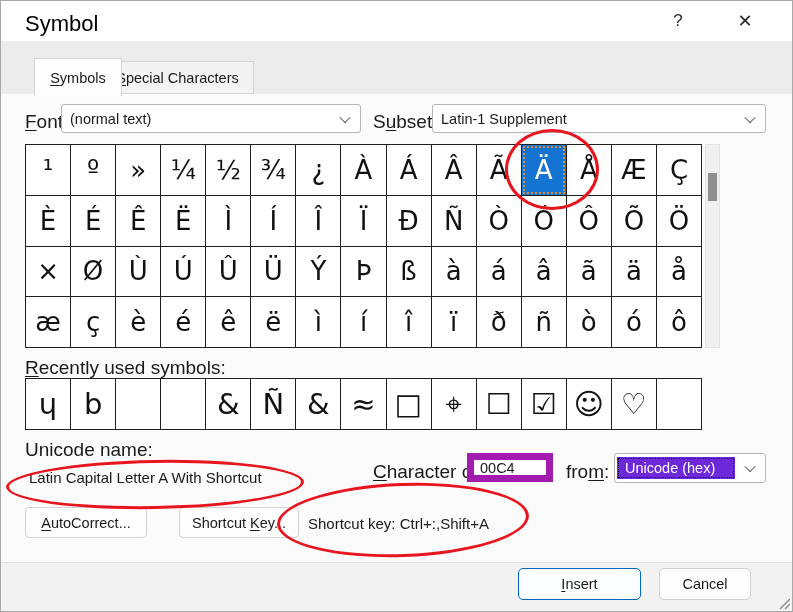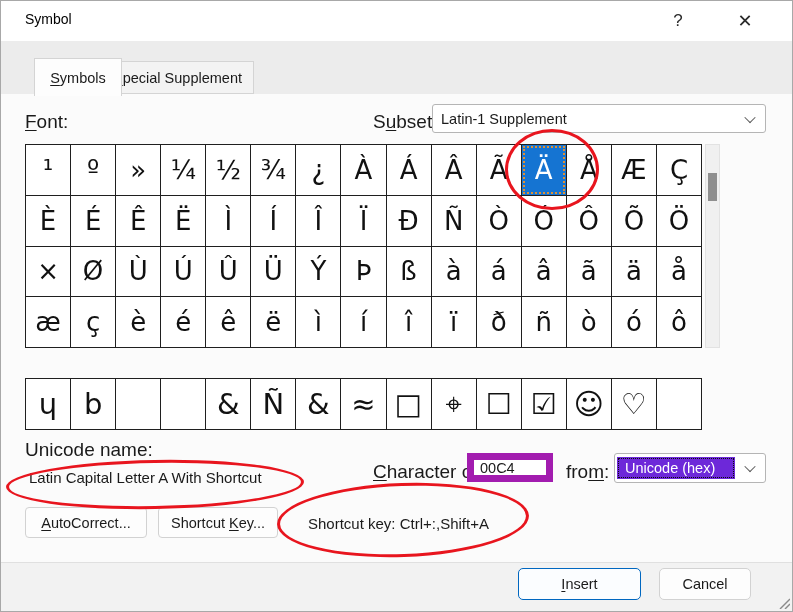--- a/index.html
+++ b/index.html
@@ -4,21 +4,21 @@
 <style>
   html,body{margin:0;padding:0;background:#e8e8e8;}
   *{box-sizing:border-box;}
   .dialog{
     position:relative;width:793px;height:612px;background:#fbfbfb;
     border:1px solid #a8a8a8;overflow:hidden;
     font-family:"Liberation Sans",sans-serif;color:#1a1a1a;
   }
   
   .titlebar{position:absolute;left:0;top:0;width:100%;height:40px;background:#ffffff;}
-  .title{position:absolute;left:24px;top:10px;font-size:14px;color:#000;}
+  .title{position:absolute;left:24px;top:10px;font-size:22px;color:#000;}
   .winbtn{position:absolute;top:6px;width:30px;height:28px;display:flex;align-items:center;justify-content:center;
     font-size:17px;color:#2b2b2b;background:transparent;border:none;cursor:pointer;}
   .helpbtn{left:662px;}
   .closebtn{left:729px;font-size:18px;}
   
   .tabband{position:absolute;left:0;top:40px;width:100%;height:53px;background:#ececec;}
   .tab{position:absolute;display:flex;align-items:center;justify-content:center;font-size:14.5px;white-space:nowrap;}
   .tab-active{left:12px;top:57px;width:88px;height:38px;background:#fdfdfd;border:1px solid #d4d4d4;border-bottom:none;z-index:2;margin-left:21px;}
   .tab-inactive{left:100px;top:60px;width:153px;height:33px;background:#f3f3f3;border:1px solid #d4d4d4;}
   
@@ -47,21 +47,21 @@
   .vscroll{position:absolute;left:704px;top:143px;width:15px;height:204px;background:#f0f0f0;border:1px solid #e2e2e2;}
   .vthumb{position:absolute;left:2px;top:28px;width:9px;height:28px;background:#8f8f8f;}
   
   .txtfield{position:absolute;left:466px;top:452px;width:86px;height:29px;border:7px solid #a21caf;
     background:#fff;font-family:"Liberation Sans",sans-serif;font-size:14.5px;padding:0 6px;color:#1a1a1a;}
   
   .btn{position:absolute;height:31px;background:#fdfdfd;border:1px solid #d2d2d2;border-radius:4px;
     font-family:"Liberation Sans",sans-serif;font-size:14.5px;color:#1a1a1a;cursor:pointer;
     display:flex;align-items:center;justify-content:center;white-space:nowrap;}
   .btn-autocorrect{left:24px;top:506px;width:122px;}
-  .btn-shortcutkey{left:157px;top:506px;width:120px;}
+  .btn-shortcutkey{left:178px;top:506px;width:120px;}
   .freetext{position:absolute;font-size:15px;white-space:nowrap;}
   
   .footer{position:absolute;left:0;top:561px;width:100%;height:51px;background:#f2f2f2;border-top:1px solid #e0e0e0;}
   .btn-insert{left:517px;top:567px;width:123px;height:32px;border:1.5px solid #0067c0;border-radius:5px;background:#fbfdff;}
   .btn-cancel{left:658px;top:567px;width:92px;height:32px;border-radius:5px;}
   
   .redellipse{position:absolute;border:3px solid #e8151e;border-radius:50%;pointer-events:none;z-index:50;background:transparent;}
   .el-symbol{left:504px;top:128px;width:94px;height:81px;}
   .el-name{left:5px;top:459px;width:298px;height:49px;transform:rotate(-1deg);}
   .el-shortcut{left:276px;top:482px;width:252px;height:74px;transform:rotate(-2deg);}
@@ -81,24 +81,30 @@
     <button class="winbtn closebtn">
         <span>✕</span>
       </button>
   </div>
 
   <div class="tabband"></div>
   <div class="tab tab-active">
     <span><span></span><span class="ak">S</span><span>ymbols</span></span>
   </div>
   <div class="tab tab-inactive">
-    <span><span></span><span class="ak">S</span><span>pecial Supplement</span></span>
+    <span><span></span><span class="ak">S</span><span>pecial Characters</span></span>
   </div>
 
   <span class="lbl" style="left:24px;top:110px;"><span></span><span class="ak">F</span><span>ont:</span></span>
+  <div class="combo" style="left:60px;top:103px;width:300px;">
+    <span class="val">(normal text)</span>
+    <span class="chev">
+        <span class="chev-shape"></span>
+      </span>
+  </div>
   <span class="lbl" style="left:372px;top:110px;"><span>S</span><span class="ak">u</span><span>bset:</span></span>
   <div class="combo" style="left:431px;top:103px;width:334px;justify-content:flex-end;">
     <span class="val">Latin-1 Supplement</span>
     <span class="chev">
         <span class="chev-shape"></span>
       </span>
   </div>
 
   <div class="symgrid" id="symbol-grid">
       <div class="symcell">¹</div>
@@ -159,20 +165,21 @@
       <div class="symcell">ð</div>
       <div class="symcell">ñ</div>
       <div class="symcell">ò</div>
       <div class="symcell">ó</div>
       <div class="symcell">ô</div>
     </div>
   <div class="vscroll">
     <div class="vthumb"></div>
   </div>
 
+  <span class="lbl" style="left:24px;top:356px;"><span></span><span class="ak">R</span><span>ecently used symbols:</span></span>
   <div class="recentgrid" id="recent-grid">
       <div class="symcell">ɥ</div>
       <div class="symcell">b</div>
       <div class="symcell"></div>
       <div class="symcell"></div>
       <div class="symcell">&amp;</div>
       <div class="symcell">Ñ</div>
       <div class="symcell">&amp;</div>
       <div class="symcell">≈</div>
       <div class="symcell">□</div>

